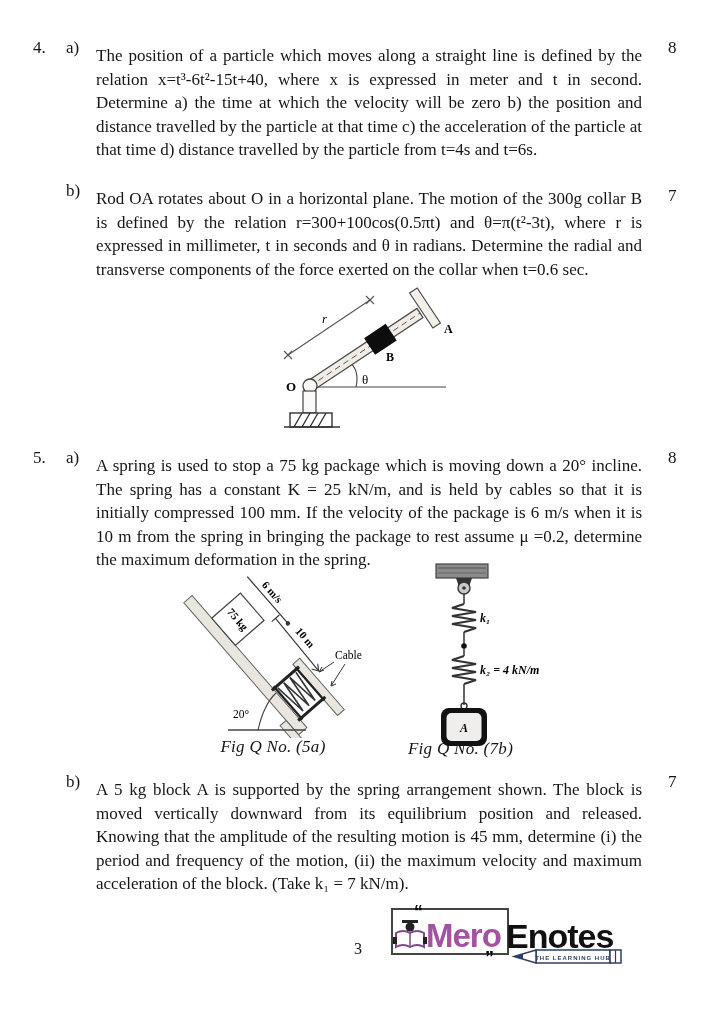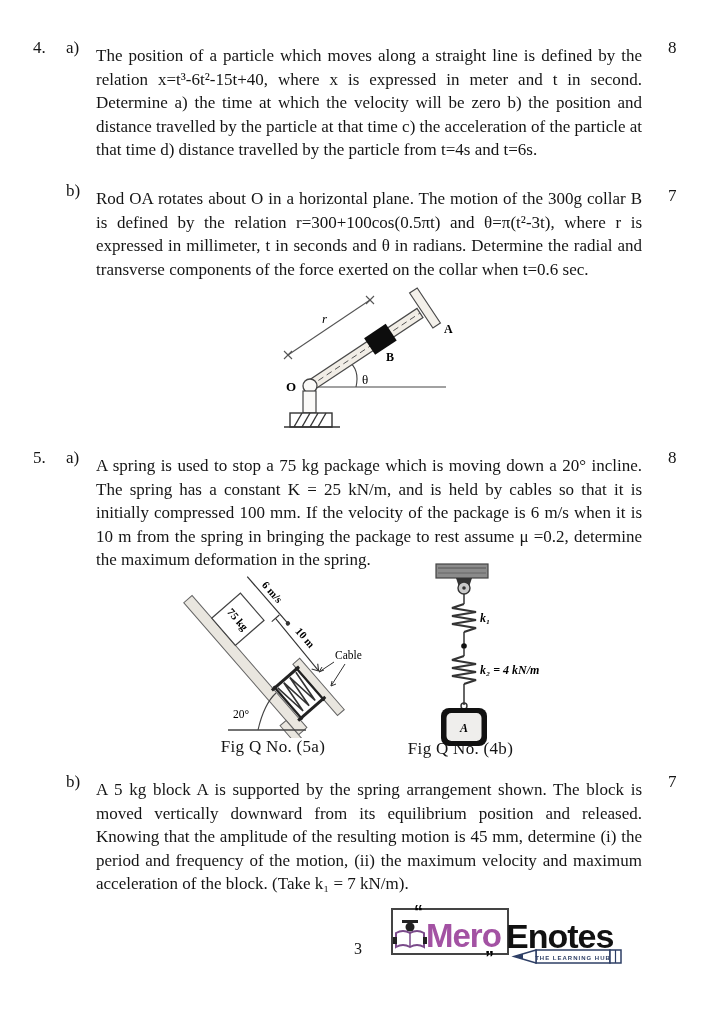--- a/index.html
+++ b/index.html
@@ -10,21 +10,21 @@
   .q-row{
     position:absolute;left:30px;width:666px;
     display:grid;grid-template-columns:36px 30px 546px 1fr;
     font-size:17px;line-height:23.5px;
   }
   .q-num{padding-left:3px;}
   .q-text{text-align:justify;text-justify:inter-word;margin-top:8px;}
   .q-marks{padding-left:26px;}
   .fig{position:absolute;}
   .fig-caption{
-    position:absolute;font-size:17px;text-align:center;letter-spacing:.3px;
+    position:absolute;font-size:17px;text-align:center;letter-spacing:.3px;font-style:italic;
   }
   .page-num{position:absolute;left:354px;top:940px;font-size:16px;}
   svg text{font-family:"Liberation Serif", serif;}
   svg .sans{font-family:"Liberation Sans", sans-serif;}
 </style>
 </head>
 <body>
 
 <div class="q-row" style="top:36px">
   <div class="q-num">4.</div>
@@ -162,21 +162,21 @@
   <text x="70" y="118" font-size="12" font-style="italic" font-weight="bold">k₂ = 4 kN/m</text>
   <line x1="54" y1="128" x2="54" y2="149" stroke="#333" stroke-width="1.5"></line>
   <circle cx="54" cy="150" r="3" fill="none" stroke="#333" stroke-width="1.4"></circle>
 
   <g>
     <rect x="31" y="152" width="46" height="38" rx="8" fill="#111111"></rect>
     <rect x="36.5" y="157" width="35" height="28" rx="5" fill="#efeeec"></rect>
     <text x="54" y="176" font-size="12" font-style="italic" font-weight="bold" text-anchor="middle">A</text>
   </g>
 </svg>
-<div class="fig-caption" style="left:398px;top:739px;width:125px">Fig Q No. (4b)</div>
+<div class="fig-caption" style="left:398px;top:739px;width:125px">Fig Q No. (7b)</div>
 
 <div class="q-row" style="top:770px">
   <div class="q-num"></div>
   <div>b)</div>
   <div class="q-text">A 5 kg block A is supported by the spring arrangement shown. The block is moved vertically downward from its equilibrium position and released. Knowing that the amplitude of the resulting motion is 45 mm, determine (i) the period and frequency of the motion, (ii) the maximum velocity and maximum acceleration of the block. (Take k₁ = 7 kN/m).</div>
   <div class="q-marks" style="padding-top:-2px">7</div>
 </div>
 
 <div class="page-num">3</div>
 

